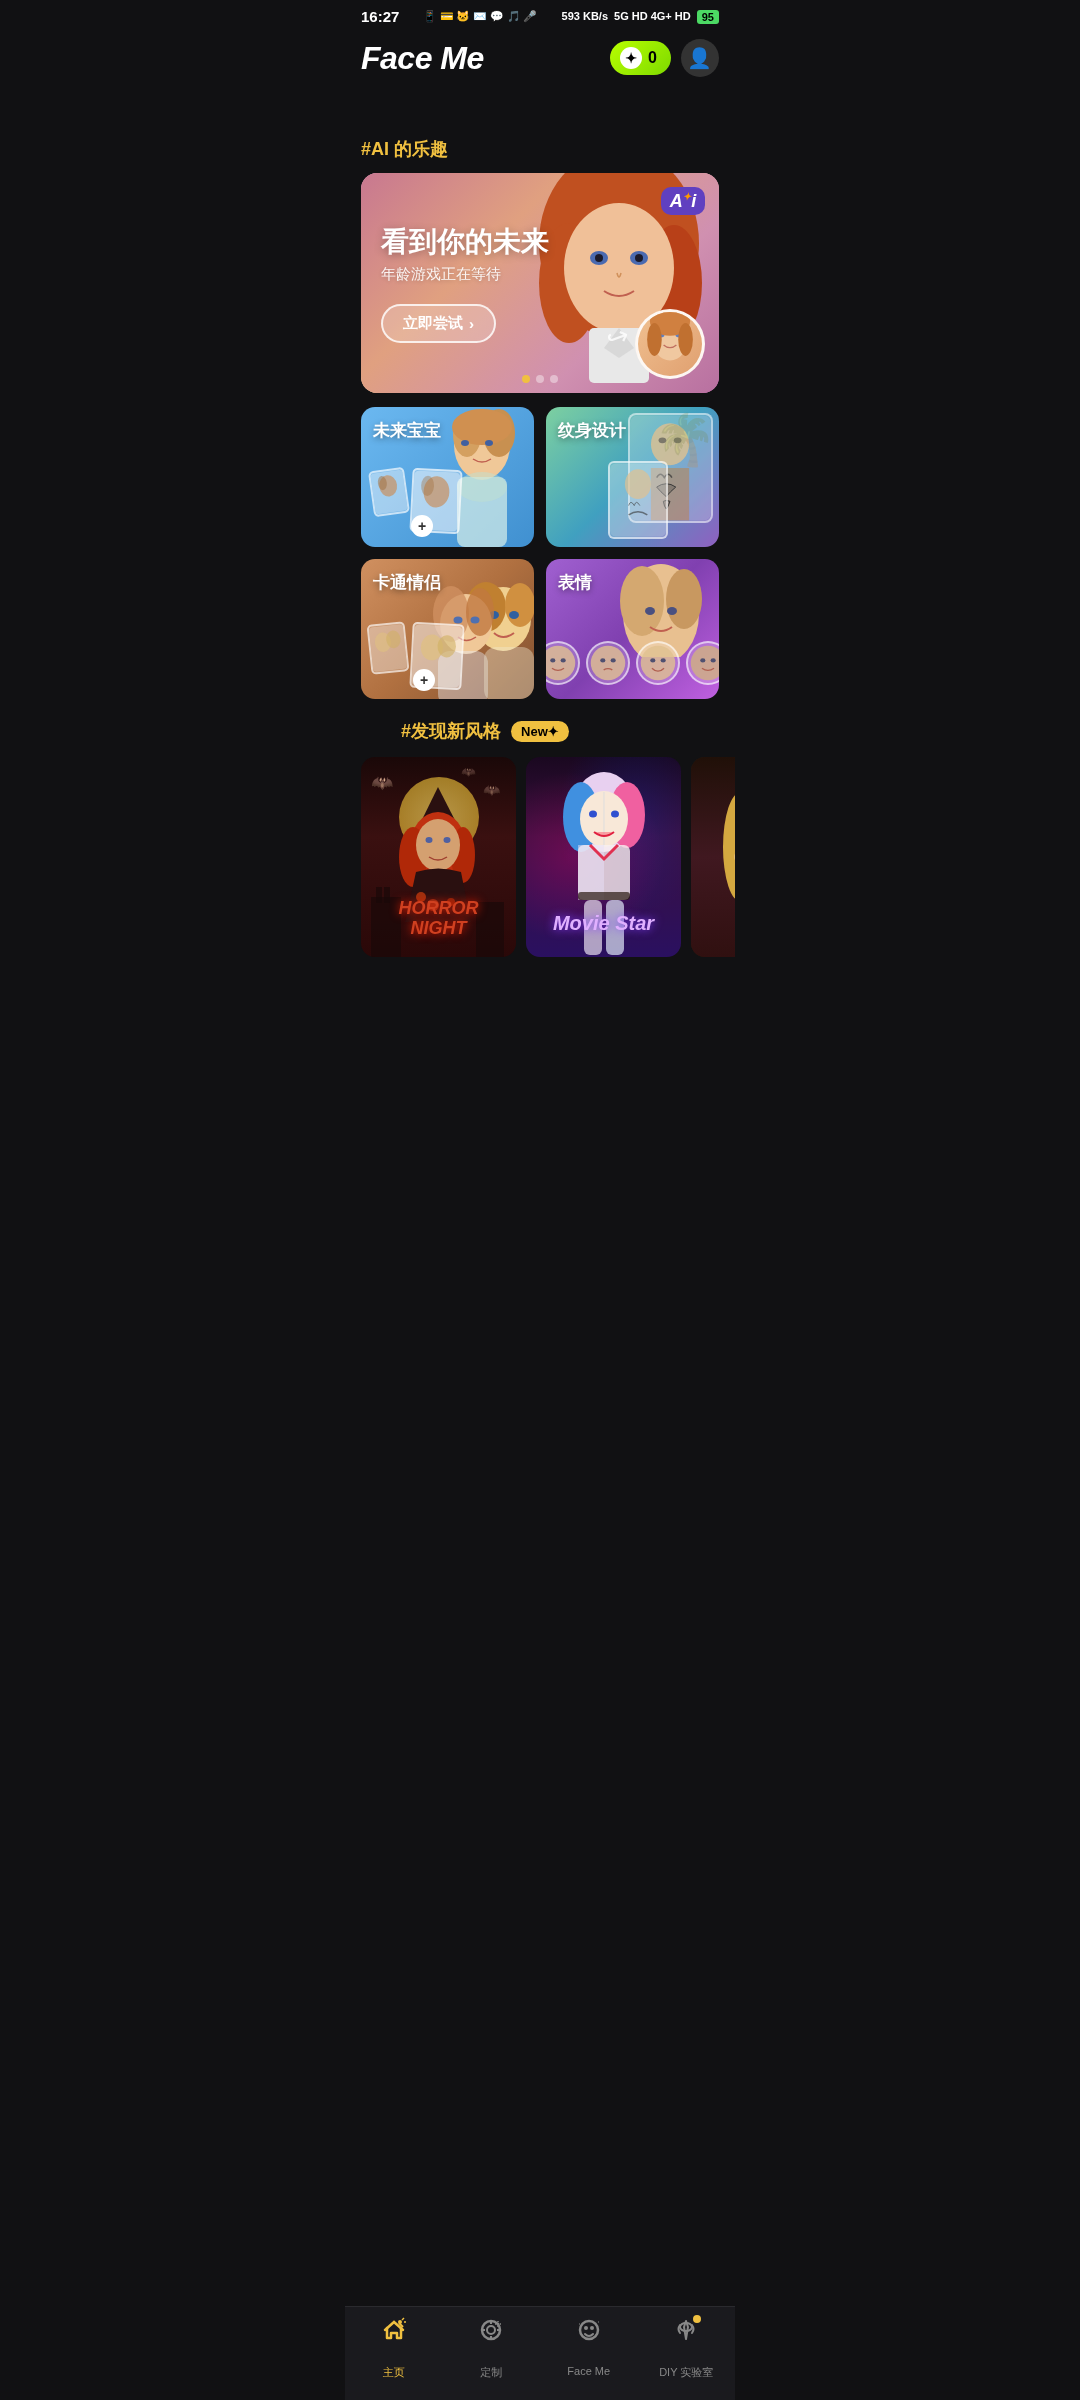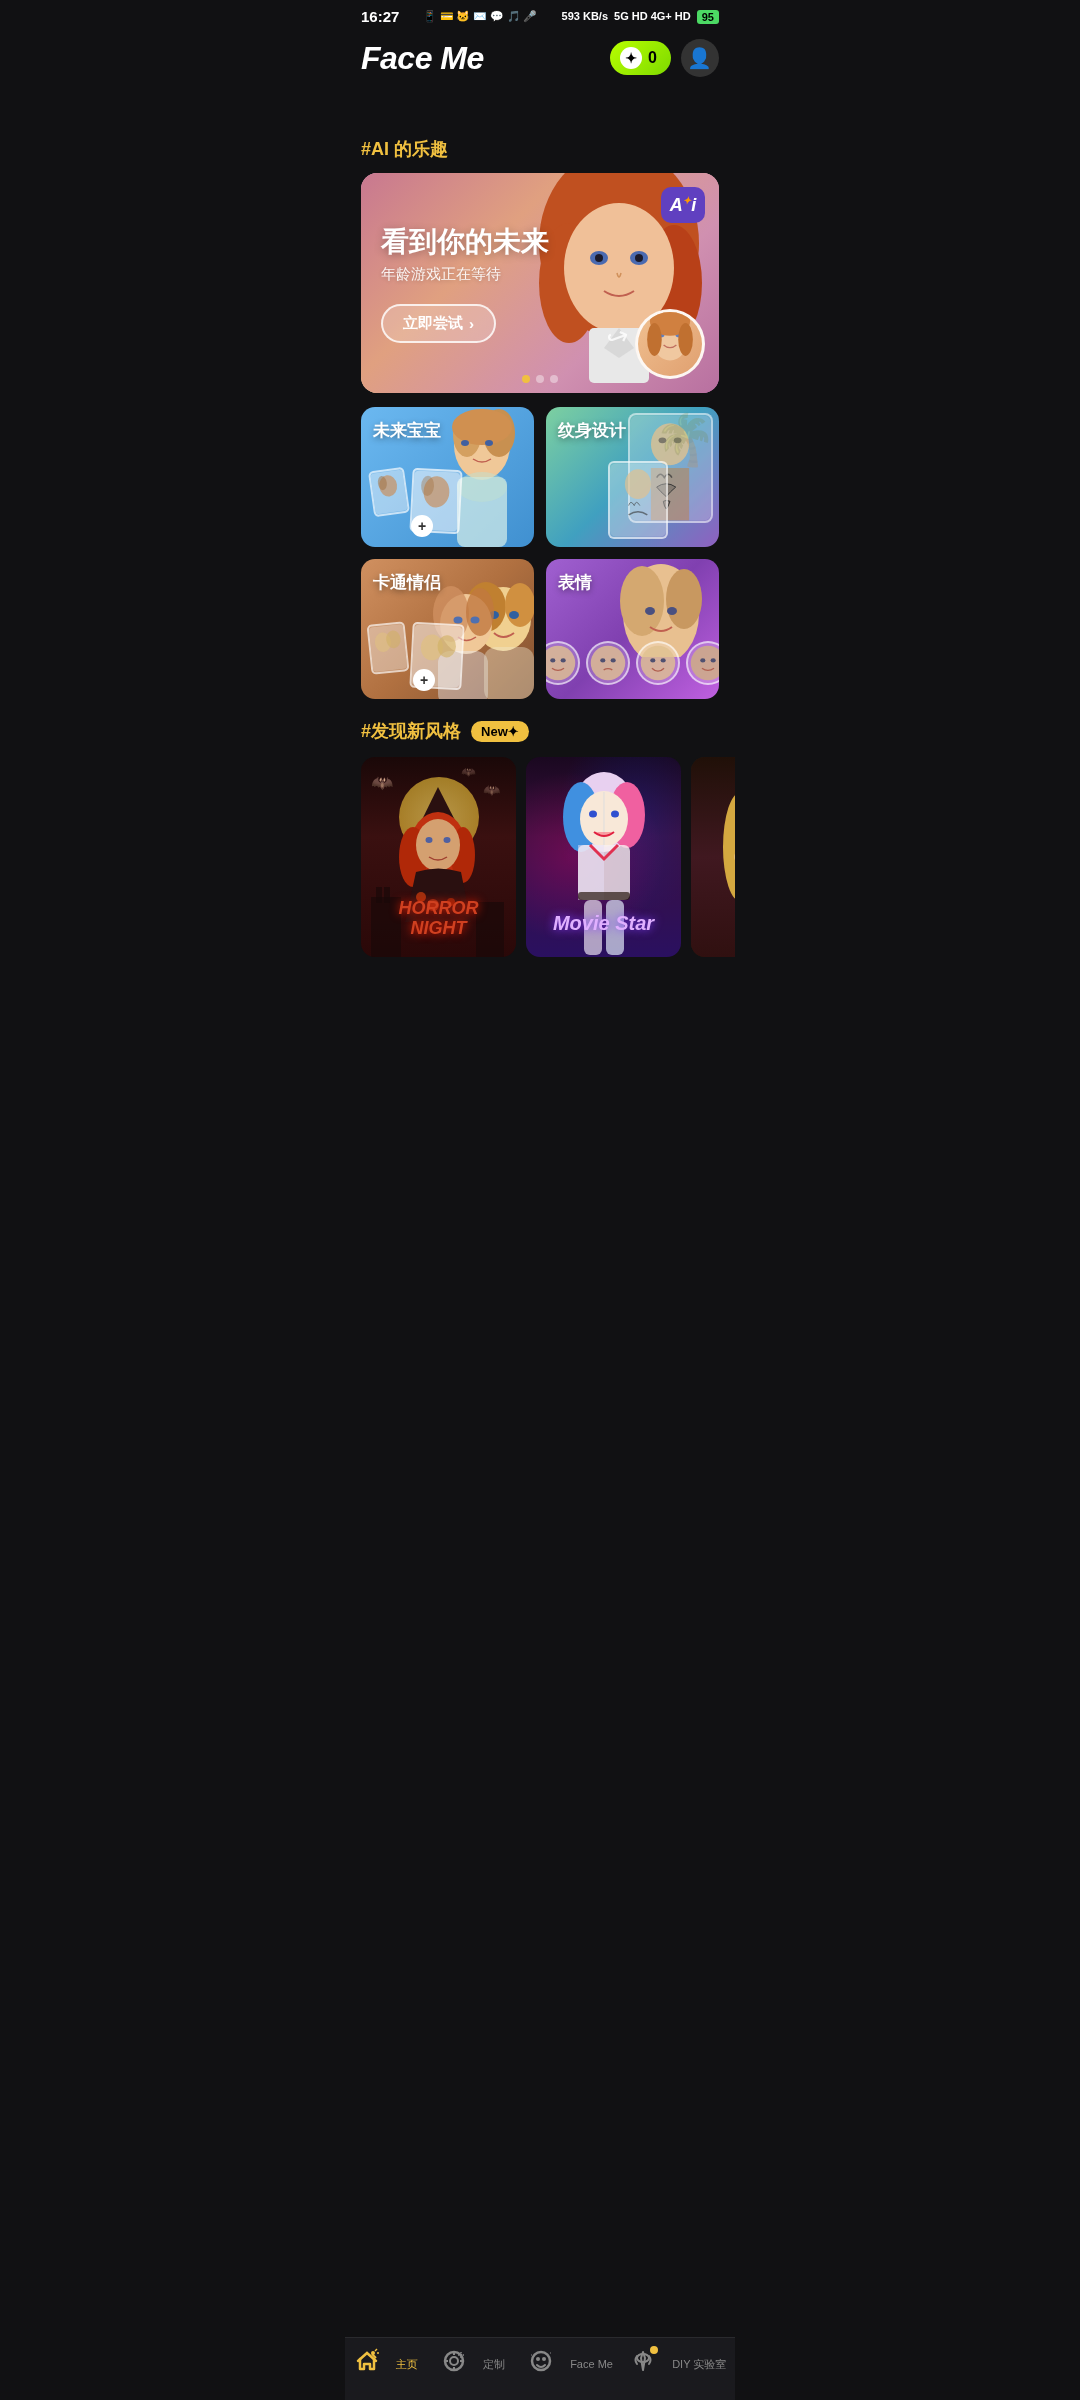--- a/index.html
+++ b/index.html
@@ -125,21 +125,21 @@
       display: inline-flex;
       align-items: center;
       gap: 6px;
       cursor: pointer;
     }
     .ai-badge {
       position: absolute;
       top: 14px; right: 14px;
       background: #6040c0;
       border-radius: 10px;
-      width: 44px; height: 36px;
+      width: 44px; height: 28px;
       display: flex; align-items: center; justify-content: center;
       font-size: 20px;
       font-weight: 800;
       font-style: italic;
       color: #fff;
     }
     .hero-face-circle {
       position: absolute;
       bottom: 14px; right: 14px;
       width: 70px; height: 70px;
@@ -281,20 +281,21 @@
     .section-title-row {
       display: flex;
       align-items: center;
       gap: 10px;
       padding: 6px 16px 14px;
     }
     .section-title-text {
       font-size: 18px;
       font-weight: 700;
       color: #f0c040;
+      margin-left: 40px;
     }
     .new-badge {
       background: #f0c040;
       border-radius: 12px;
       padding: 3px 10px;
       font-size: 13px;
       font-weight: 700;
       color: #000;
       display: flex; align-items: center; gap: 2px;
     }
@@ -346,21 +347,21 @@
       transform: translateX(-50%);
       width: 390px;
       background: #1a1a1e;
       border-top: 1px solid #2a2a2e;
       display: flex;
       justify-content: space-around;
       padding: 10px 0 20px;
     }
     .nav-item {
       display: flex;
-      flex-direction: row;
+      flex-direction: column;
       align-items: center;
       gap: 16px;
       cursor: pointer;
       min-width: 70px;
     }
     .nav-icon {
       font-size: 24px;
       position: relative;
     }
     .nav-label {

